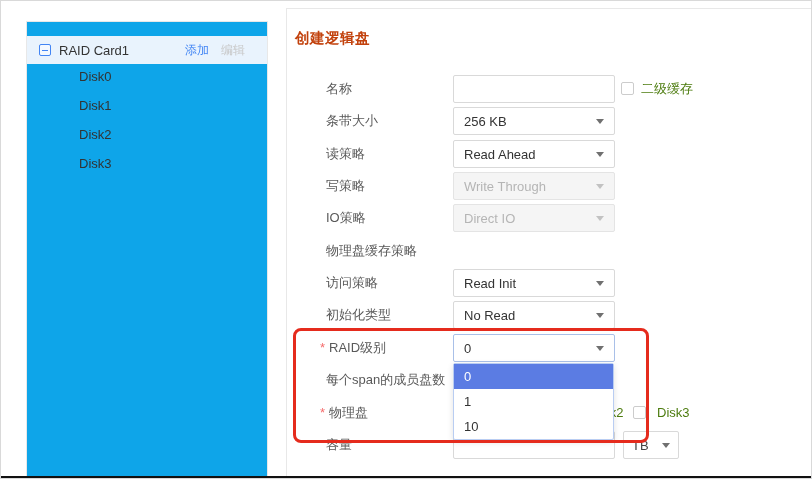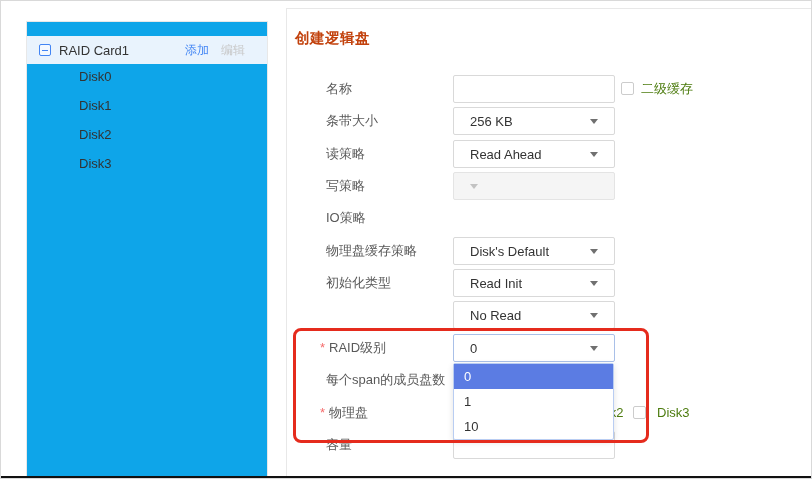--- a/index.html
+++ b/index.html
@@ -32,21 +32,21 @@
               font-weight:bold; color:#c2410c; letter-spacing:.5px; }
 
   .lbl { position:absolute; left:325px; height:28px; line-height:28px;
          font-size:13px; color:#595959; white-space:nowrap; }
   .req { position:absolute; height:28px; line-height:28px; font-size:13px;
          color:#595959; white-space:nowrap; left:319px; }
   .star { color:#f56c6c; margin-right:4px; }
 
   .ctl { position:absolute; left:452px; width:162px; height:28px;
          border:1px solid #d9d9d9; border-radius:2px; background:#fff;
-         display:flex; align-items:center; padding:0 16px; cursor:pointer; }
+         display:flex; align-items:center; padding:0 10px; cursor:pointer; }
   .ctl .val { flex:1; font-size:13px; color:#333; white-space:nowrap; overflow:hidden; }
   .caret { width:0; height:0; border-left:4.5px solid transparent;
            border-right:4.5px solid transparent; border-top:5.5px solid #707070; flex:0 0 auto; }
   .ctl.dis { background:#f5f5f5; border-color:#e4e4e4; cursor:default; }
   .ctl.dis .val { color:#b5b5b5; }
   .ctl.dis .caret { border-top-color:#c2c2c2; }
   .ctl.focus { border-color:#a9c0e8; }
 
   .txt-input { position:absolute; left:452px; width:162px; height:28px;
                border:1px solid #d9d9d9; border-radius:2px; background:#fff;
@@ -114,37 +114,39 @@
   </div>
 
   <div class="lbl" style="top:139px">读策略</div>
   <div class="ctl" style="top:139px">
     <span class="val">Read Ahead</span>
     <span class="caret"></span>
   </div>
 
   <div class="lbl" style="top:171px">写策略</div>
   <div class="ctl dis" style="top:171px">
+    <span class="val">Write Through</span>
     <span class="caret"></span>
   </div>
 
   <div class="lbl" style="top:203px">IO策略</div>
-
-  <div class="lbl" style="top:236px">物理盘缓存策略</div>
-  <div class="ctl" style="top:236px">
-    <span class="val">Disk's Default</span>
+  <div class="ctl dis" style="top:203px">
+    <span class="val">Direct IO</span>
     <span class="caret"></span>
   </div>
 
-  <div class="lbl" style="top:268px">初始化类型</div>
+  <div class="lbl" style="top:236px">物理盘缓存策略</div>
+
+  <div class="lbl" style="top:268px">访问策略</div>
   <div class="ctl" style="top:268px">
     <span class="val">Read Init</span>
     <span class="caret"></span>
   </div>
 
+  <div class="lbl" style="top:300px">初始化类型</div>
   <div class="ctl" style="top:300px">
     <span class="val">No Read</span>
     <span class="caret"></span>
   </div>
 
   <div class="req" style="top:333px">
     <span class="star">*</span><span>RAID级别</span>
   </div>
   <div class="ctl focus" style="top:333px">
     <span class="val">0</span>
@@ -160,20 +162,24 @@
   <span class="chk-lbl" style="left:472px; top:398px">Disk0</span>
   <span class="chk" style="left:508px; top:405px"></span>
   <span class="chk-lbl" style="left:528px; top:398px">Disk1</span>
   <span class="chk" style="left:570px; top:405px"></span>
   <span class="chk-lbl" style="left:590px; top:398px">Disk2</span>
   <span class="chk" style="left:632px; top:405px"></span>
   <span class="chk-lbl" style="left:656px; top:398px">Disk3</span>
 
   <div class="lbl" style="top:430px">容量</div>
   <input class="txt-input" style="top: 430px;" type="text" value="">
+  <div class="unit-sel">
+    <span class="val">TB</span>
+    <span class="caret"></span>
+  </div>
 
   <div class="dd-list">
     <div class="dd-opt sel">0</div>
     <div class="dd-opt">1</div>
     <div class="dd-opt">10</div>
   </div>
 
   <div class="red-box"></div>
 
   <div class="bottom-bar"></div>

